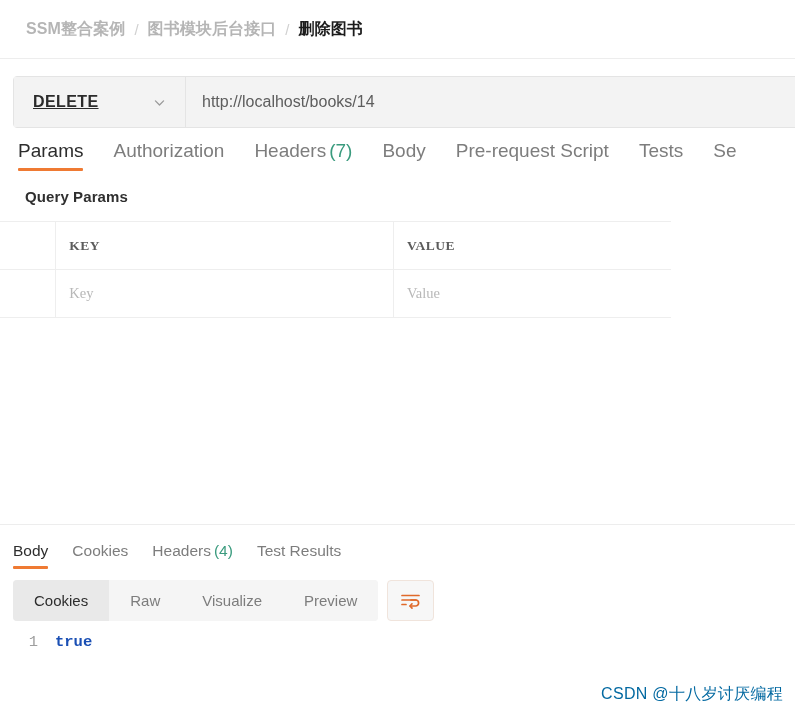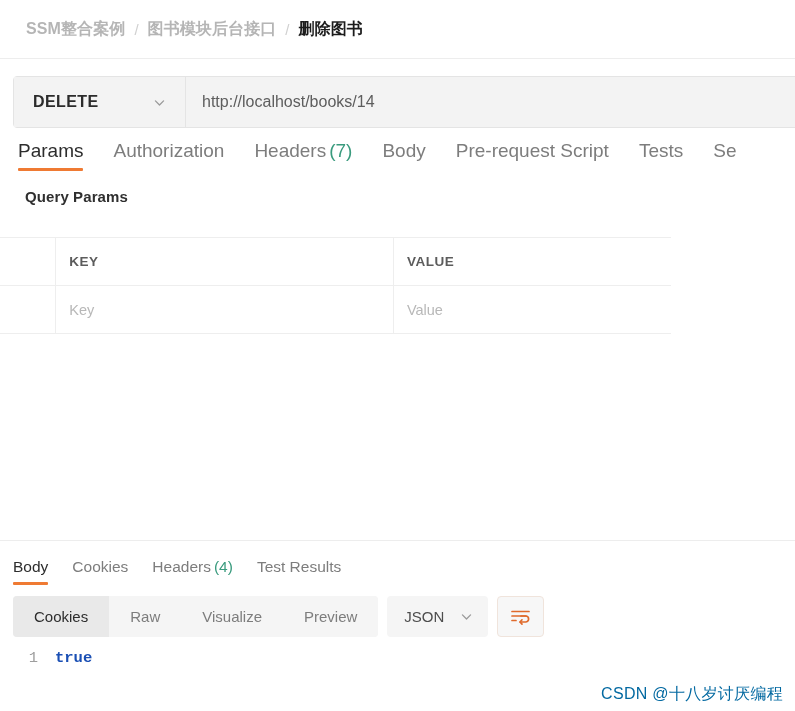--- a/index.html
+++ b/index.html
@@ -76,20 +76,21 @@
     border-right: 1px solid #e4e4e4;
     background: #f3f3f3;
     box-sizing: border-box;
     cursor: pointer;
   }
   .method-label {
     font-size: 16px;
     font-weight: 700;
     color: #2b2b2b;
     letter-spacing: .4px;
+    text-decoration: underline;
   }
   .chev {
     width: 13px;
     height: 13px;
     flex: none;
     color: #9a9a9a;
   }
   .url-field {
     flex: 1;
     display: flex;
@@ -139,24 +140,25 @@
 
   
   .qp-title {
     font-size: 15px;
     font-weight: 700;
     color: #2f2f2f;
     padding: 17px 0 0 25px;
     letter-spacing: .1px;
   }
   .params-table {
-    margin-top: 32px;
+    margin-top: 16px;
     border-top: 1px solid #eeeeee;
     border-bottom: 1px solid #eeeeee;
     width: 671px;
+    font-family: Liberation Serif, serif;
   }
   .ptr {
     display: flex;
     height: 47px;
     align-items: center;
     border-bottom: 1px solid #eeeeee;
   }
   .ptr:last-child { border-bottom: none; }
   .pcell {
     height: 100%;
@@ -410,26 +412,20 @@
         <span>Raw</span>
       </div>
       <div class="seg">
         <span>Visualize</span>
       </div>
       <div class="seg">
         <span>Preview</span>
       </div>
     </div>
 
-    <div class="json-select">
-      <span class="json-label">JSON</span>
-      <svg class="chev" viewBox="0 0 16 16" fill="none">
-        <path d="M3 6l5 5 5-5" stroke="currentColor" stroke-width="1.6" stroke-linecap="round" stroke-linejoin="round"></path>
-      </svg>
-    </div>
 
     <div class="wrap-btn">
       <svg width="21" height="18" viewBox="0 0 21 18" fill="none">
         <path d="M2 3.5h17" stroke="#e06a2b" stroke-width="1.7" stroke-linecap="round"></path>
         <path d="M2 8h14" stroke="#e06a2b" stroke-width="1.7" stroke-linecap="round"></path>
         <path d="M2 12.5h4" stroke="#e06a2b" stroke-width="1.7" stroke-linecap="round"></path>
         <path d="M11 8h4.6a3 3 0 0 1 0 6H10.2" stroke="#e06a2b" stroke-width="1.7" stroke-linecap="round" stroke-linejoin="round" fill="none"></path>
         <path d="M12 11.8l-2 2.2 2 2.1" stroke="#e06a2b" stroke-width="1.7" stroke-linecap="round" stroke-linejoin="round" fill="none"></path>
       </svg>
     </div>

